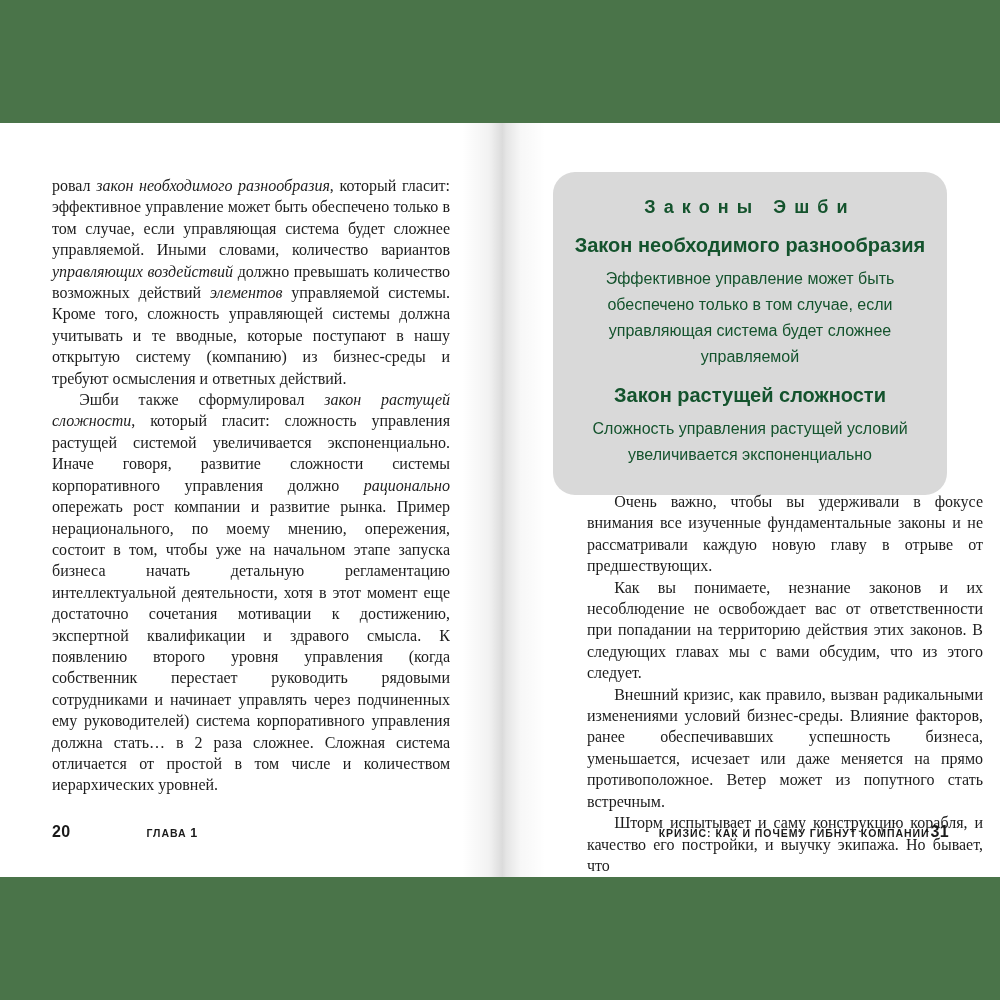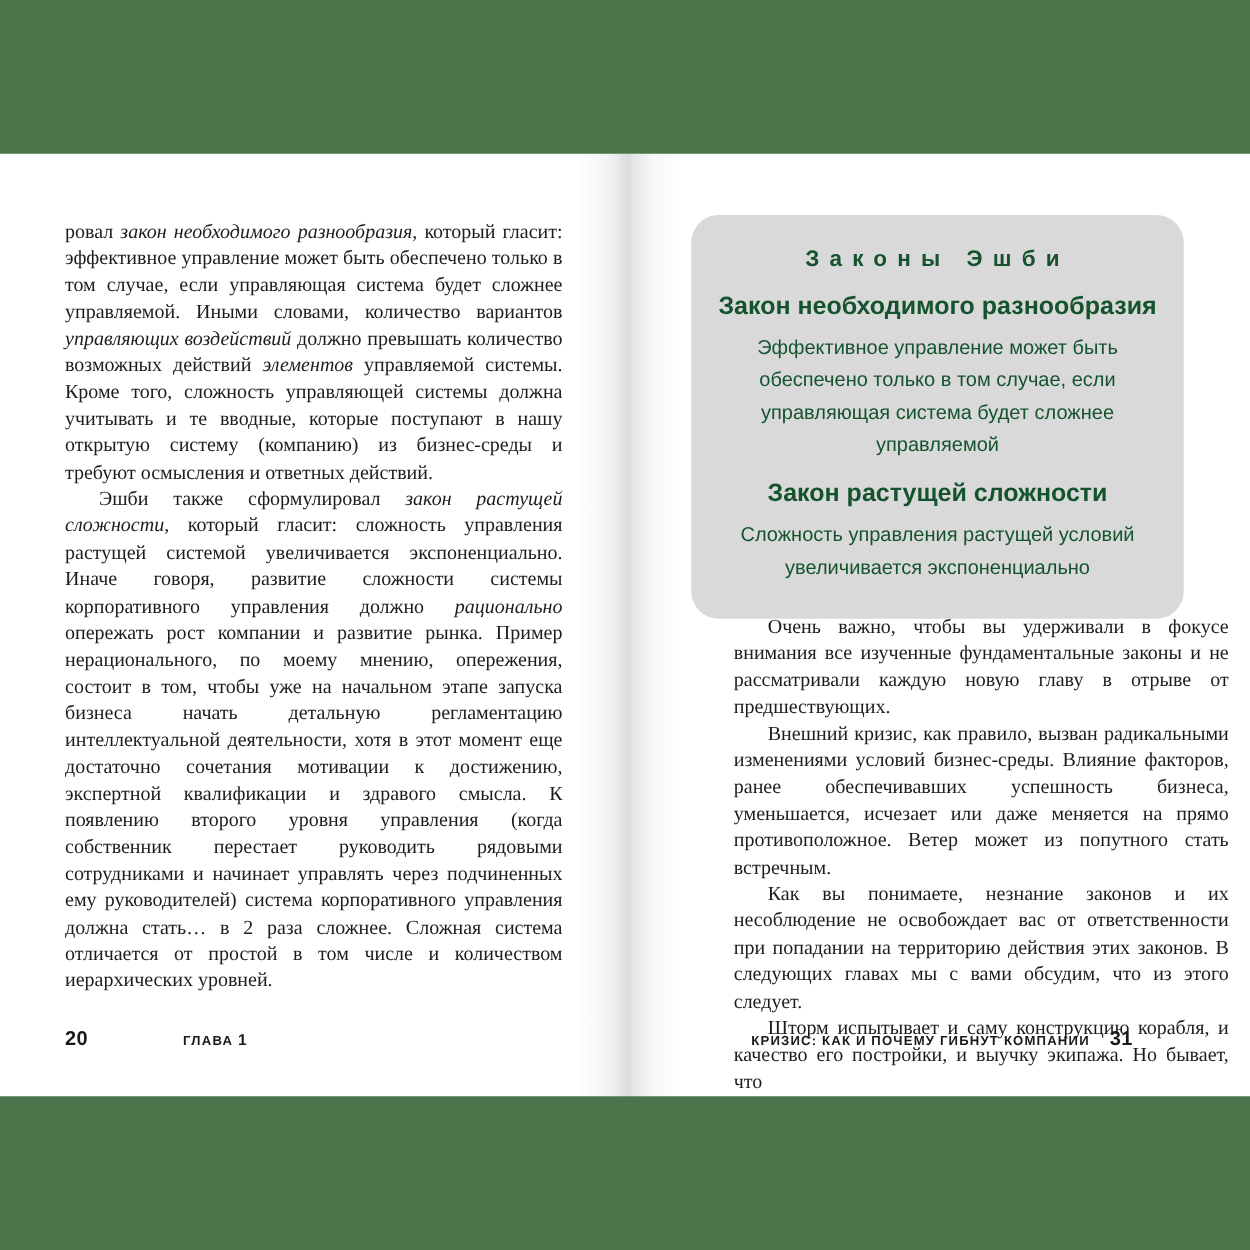--- a/index.html
+++ b/index.html
@@ -72,21 +72,21 @@
   .footer{
     position:absolute;
     top:700px;
     height:16px;
     display:flex;
     align-items:baseline;
     font-family:"Liberation Sans","DejaVu Sans",sans-serif;
     color:#1a1a1a;
   }
   .footer-left{left:52px;width:398px;justify-content:flex-start;gap:28px;}
-  .footer-right{left:553px;width:396px;justify-content:flex-start;gap:16px;}
+  .footer-right{left:553px;width:396px;justify-content:flex-end;gap:1px;}
   .page-num{font-size:16px;font-weight:bold;letter-spacing:0.02em;}
   .running-title{font-size:10.5px;font-weight:bold;letter-spacing:0.09em;margin-left:48px;}
   .running-title b{font-size:12.5px;letter-spacing:0.02em;}
 </style>
 </head>
 <body>
 
 <div class="stage" style="background: rgb(74, 116, 73);">
   <div class="spread" style="background: rgb(255, 255, 255);">
 
@@ -111,22 +111,22 @@
         <div>
             <div class="callout-heading">Закон необходимого разнообразия</div>
             <p class="callout-text">Эффективное управление может быть обеспечено только в том случае, если управляющая система будет сложнее управляемой</p>
             <div class="callout-heading">Закон растущей сложности</div>
             <p class="callout-text">Сложность управления растущей условий увеличивается экспоненциально</p>
           </div>
       </div>
 
       <div class="page-body right-body">
           <p class="indent"><span>Очень важно, чтобы вы удерживали в фокусе внимания все изученные фундаментальные законы и не рассматривали каждую новую главу в отрыве от предшествующих.</span></p>
+          <p class="indent"><span>Как вы понимаете, незнание законов и их несоблюдение не освобождает вас от ответственности при попадании на территорию действия этих законов. В следующих главах мы с вами обсудим, что из этого следует.</span></p>
           <p class="indent"><span>Внешний кризис, как правило, вызван радикальными изменениями условий бизнес-среды. Влияние факторов, ранее обеспечивавших успешность бизнеса, уменьшается, исчезает или даже меняется на прямо противоположное. Ветер может из попутного стать встречным.</span></p>
-          <p class="indent"><span>Как вы понимаете, незнание законов и их несоблюдение не освобождает вас от ответственности при попадании на территорию действия этих законов. В следующих главах мы с вами обсудим, что из этого следует.</span></p>
           <p class="indent"><span>Шторм испытывает и саму конструкцию корабля, и качество его постройки, и выучку экипажа. Но бывает, что</span></p>
         </div>
 
       <div class="footer footer-right">
         <span class="running-title">КРИЗИС: КАК И ПОЧЕМУ ГИБНУТ КОМПАНИИ</span>
         <span class="page-num">31</span>
       </div>
     </div>
 
     <div class="spine-shadow"></div>

